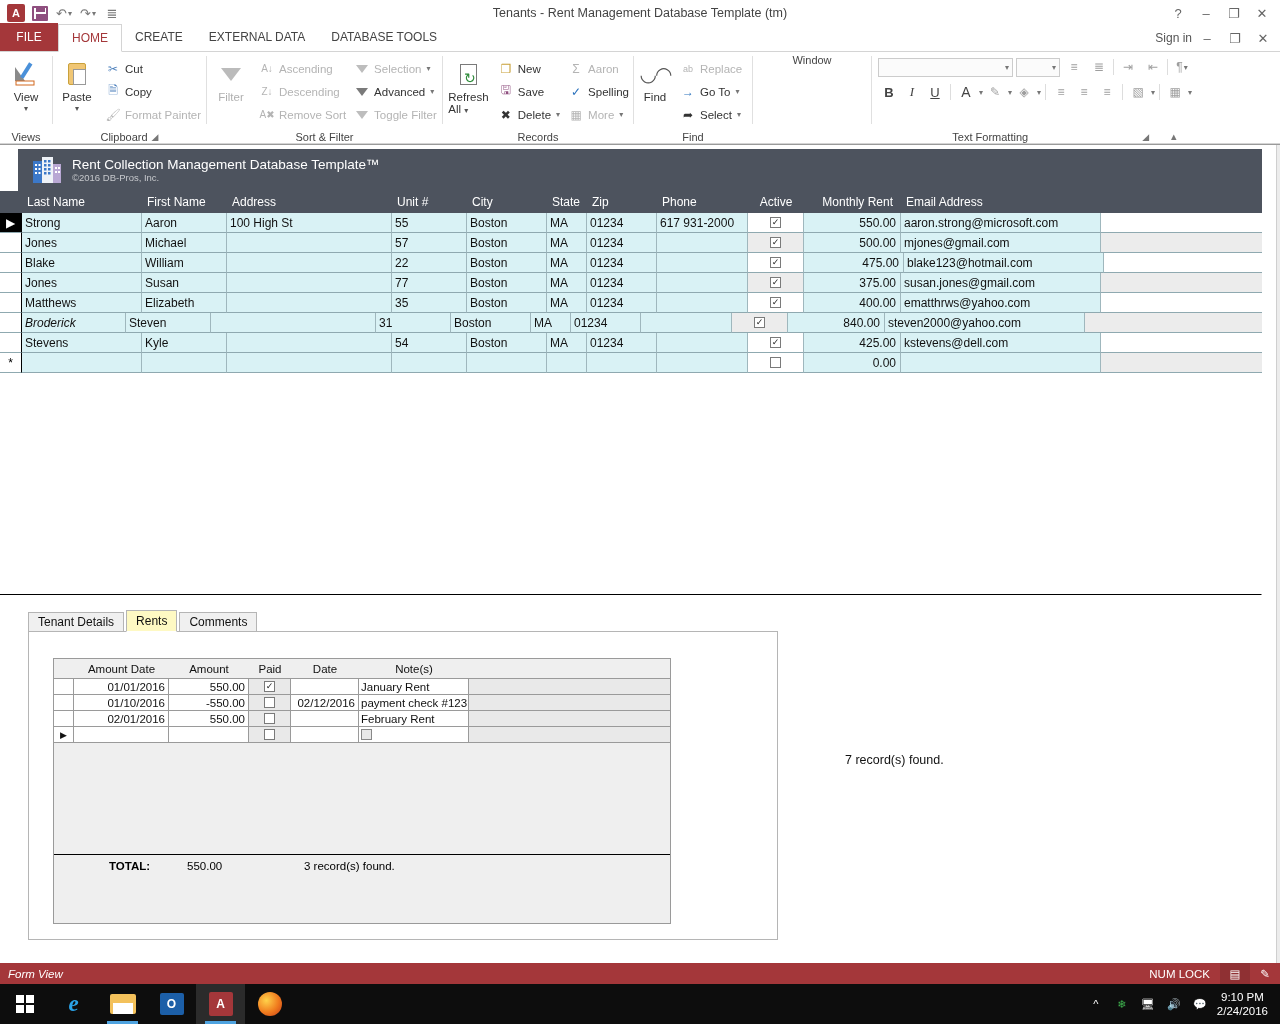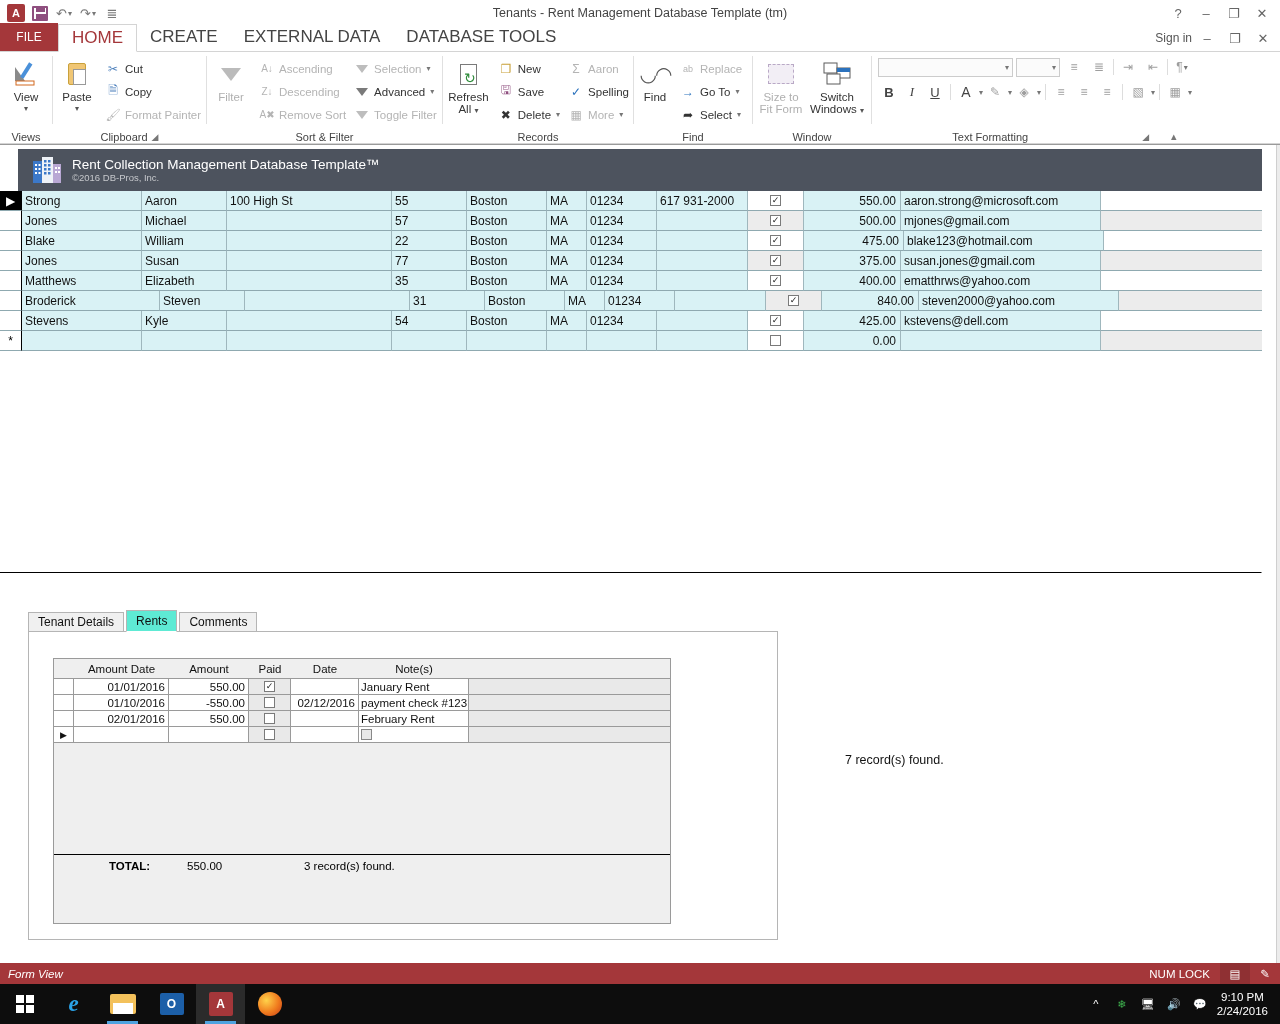--- a/index.html
+++ b/index.html
@@ -49,21 +49,21 @@
     display: flex; align-items: flex-end;
     border-bottom: 1px solid #d4d4d4;
   }
   .tab-file {
     width: 58px; height: 28px; background: #a4373a; color: #fff;
     display: flex; align-items: center; justify-content: center;
     font-size: 12px;
   }
   .tab {
     height: 28px; padding: 0 13px; display: flex; align-items: center;
-    font-size: 17px; color: #444;
+    font-size: 12px; color: #444;
   }
   .tab.active { background: #fff; color: #a4373a; border: 1px solid #d4d4d4; border-bottom: 1px solid #fff; position: relative; top: 1px; }
   .signin {
     position: absolute; right: 4px; top: 3px; display: flex; align-items: center; gap: 2px;
     font-size: 12px; color: #555;
   }
   .signin div.ic { width: 26px; height: 22px; display:flex; align-items:center; justify-content:center; color:#666; font-size:13px;}
 
   
   .ribbon {
@@ -76,21 +76,21 @@
   .rgroup-label {
     height: 15px; text-align: center; font-size: 11px; color: #444;
     display: flex; align-items: center; justify-content: center; gap: 4px;
   }
   .rsep { width: 1px; background: #e0e0e0; margin: 4px 0 18px 0; height: 68px; align-self: flex-start; }
   .big-btn {
     width: 52px; display: flex; flex-direction: column; align-items: center;
     font-size: 11.5px; color: #333; padding-top: 2px;
   }
   .big-btn .glyph { height: 34px; display:flex; align-items:center; justify-content:center; }
-  .big-btn .cap { line-height: 13px; text-align:center; }
+  .big-btn .cap { line-height: 13px; }
   .big-btn .carat { font-size: 8px; color:#555; line-height:9px;}
   .small-col { display: flex; flex-direction: column; gap: 0px; padding-top: 2px; }
   .small-btn {
     height: 23px; display: flex; align-items: center; gap: 4px;
     font-size: 11.5px; color: #333; padding: 0 4px; white-space: nowrap;
   }
   .small-btn.dis { color: #b4b4b4; }
   .small-btn .gl { width: 16px; height: 16px; display:flex; align-items:center; justify-content:center; font-size:12px;}
   .dd { font-size: 8px; color: #777; margin-left: 1px; }
   .dlg-launch { font-size: 9px; color: #777; }
@@ -139,21 +139,21 @@
   .cb { width:11px;height:11px;border:1px solid #7a7a7a;background:#fff;display:flex;align-items:center;justify-content:center;font-size:9px;color:#222;line-height:1;}
   .ds-newrow .cell { background:#d9f2f5; }
   .ds-newrow .cell.rnum, .ds-newrow .cell.chk { background:#fff;}
   .ds-newrow .cell.tail { background:#ececec;}
   .ds-body-pad { height: 222px; border-bottom:1px solid #000; border-right:1px solid #fff;}
 
   
   .tabctl { position:absolute; left: 28px; top: 465px; width: 750px; height: 330px; }
   .tabstrip { display:flex; align-items:flex-end; height:22px; }
   .tb { height:20px; padding:0 9px; background:#f0f0f0; border:1px solid #b5b5b5; font-size:12px; color:#111; display:flex;align-items:center; margin-right:2px;}
-  .tb.active { background:#5eead4; height:22px; border-bottom:1px solid #fff; position:relative; z-index:3;}
+  .tb.active { background:#fef9c3; height:22px; border-bottom:1px solid #fff; position:relative; z-index:3;}
   .tabpage { position:absolute; left:0; top:21px; width:750px; height:309px; border:1px solid #b5b5b5; background:#fff;}
 
   .rent-box { position:absolute; left:24px; top:26px; width:618px; height:266px; border:1px solid #9a9a9a; background:#efefef;}
   .rt-head { display:flex; height:20px; background:#efefef; font-size:11.5px; color:#111; border-bottom:1px solid #9a9a9a;}
   .rt-head .c { display:flex; align-items:center; justify-content:center; }
   .rt-row { display:flex; height:16px; font-size:11.5px; color:#111; }
   .rt-row .c { border-right:1px solid #9a9a9a; border-bottom:1px solid #9a9a9a; background:#fff; display:flex; align-items:center; padding:0 2px; overflow:hidden; white-space:nowrap;}
   .rt-row .c.sel { background:#fff; justify-content:center; }
   .rt-row .c.r { justify-content:flex-end; padding-right:3px;}
   .rt-row .c.k { background:#e9e9e9; justify-content:center;}
@@ -404,39 +404,20 @@
           <span>Select</span>
           <span class="dd">▾</span>
         </div>
       </div>
     </div>
     <div class="rgroup-label">Find</div>
   </div>
   <div class="rsep"></div>
 
   <div class="rgroup" style="width:118px">
-    <div class="rgroup-body">
-      <div class="big-btn" style="width:56px">
-        <div class="glyph">
-            <span class="ic-sizefit"></span>
-          </div>
-        <div class="cap" style="color:#b0b0b0;line-height:12px">Size to<br>Fit Form</div>
-      </div>
-      <div class="big-btn" style="width:56px">
-        <div class="glyph">
-          <svg width="28" height="24" viewBox="0 0 28 24">
-            <rect x="1" y="1" width="13" height="10" fill="#fff" stroke="#5b5b5b"></rect>
-            <rect x="14" y="6" width="13" height="10" fill="#fff" stroke="#5b5b5b"></rect>
-            <rect x="14" y="6" width="13" height="4" fill="#2b72bd"></rect>
-            <rect x="4" y="12" width="13" height="10" fill="#fff" stroke="#5b5b5b"></rect>
-          </svg>
-        </div>
-        <div class="cap" style="line-height:12px">Switch<br>Windows <span class="carat">▾</span></div>
-      </div>
-    </div>
     <div class="rgroup-label">Window</div>
   </div>
   <div class="rsep"></div>
 
   <div class="rgroup" style="width:385px">
     <div class="rgroup-body" style="flex-direction:column;padding-top:4px;">
       <div style="display:flex;align-items:center;gap:3px;padding-left:6px;">
         <div class="combo-empty" style="width:135px">
             <span class="dd">▾</span>
           </div>
@@ -515,20 +496,35 @@
         </g>
       </svg>
     </div>
     <div>
       <div class="ftitle">Rent Collection Management Database Template™</div>
       <div class="fsub">©2016 DB-Pros, Inc.</div>
     </div>
   </div>
 
   <div class="ds">
+    <div class="ds-head">
+      <div class="cell" style="width:22px"></div>
+      <div class="cell" style="width:120px">Last Name</div>
+      <div class="cell" style="width:85px">First Name</div>
+      <div class="cell" style="width:165px">Address</div>
+      <div class="cell" style="width:75px">Unit #</div>
+      <div class="cell" style="width:80px">City</div>
+      <div class="cell" style="width:40px">State</div>
+      <div class="cell" style="width:70px">Zip</div>
+      <div class="cell" style="width:91px">Phone</div>
+      <div class="cell" style="width:56px;justify-content:center">Active</div>
+      <div class="cell" style="width:97px;justify-content:flex-end;padding-right:8px">Monthly Rent</div>
+      <div class="cell" style="width:200px">Email Address</div>
+      <div class="cell" style="flex:1"></div>
+    </div>
     <div id="ds-rows">
         <div class="ds-row">
           <div class="cell rnum" style="width: 22px; background: rgb(0, 0, 0); color: rgb(255, 255, 255);">▶</div>
           <div class="cell" style="width: 120px;">Strong</div>
           <div class="cell" style="width: 85px;">Aaron</div>
           <div class="cell" style="width: 165px;">100 High St</div>
           <div class="cell" style="width: 75px;">55</div>
           <div class="cell" style="width: 80px;">Boston</div>
           <div class="cell" style="width: 40px;">MA</div>
           <div class="cell" style="width: 70px;">01234</div>
@@ -603,21 +599,21 @@
           <div class="cell" style="width: 91px;"></div>
           <div class="cell chk" style="width: 56px;">
             <span class="cb">✓</span>
           </div>
           <div class="cell num" style="width: 97px;">400.00</div>
           <div class="cell" style="width: 200px;">ematthrws@yahoo.com</div>
           <div class="cell tail" style="flex: 1 1 0%;"></div>
         </div>
         <div class="ds-row alt">
           <div class="cell rnum" style="width: 22px; background: rgb(255, 255, 255); color: rgb(255, 255, 255);"></div>
-          <div class="cell" style="width: 138px;">Broderick</div>
+          <div class="cell" style="width: 104px; font-style: italic;">Broderick</div>
           <div class="cell" style="width: 85px;">Steven</div>
           <div class="cell" style="width: 165px;"></div>
           <div class="cell" style="width: 75px;">31</div>
           <div class="cell" style="width: 80px;">Boston</div>
           <div class="cell" style="width: 40px;">MA</div>
           <div class="cell" style="width: 70px;">01234</div>
           <div class="cell" style="width: 91px;"></div>
           <div class="cell chk" style="width: 56px;">
             <span class="cb">✓</span>
           </div>

